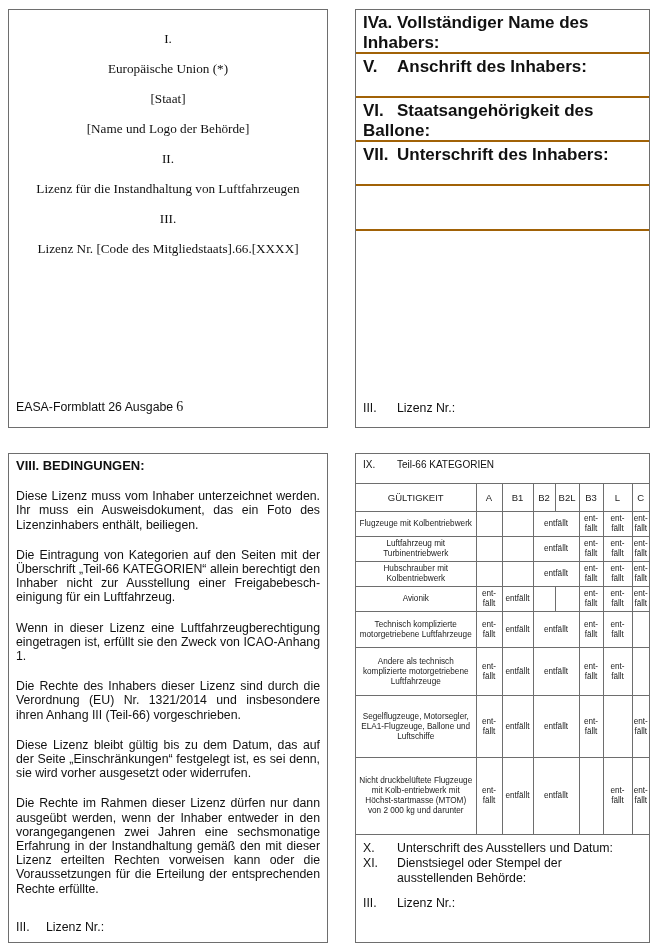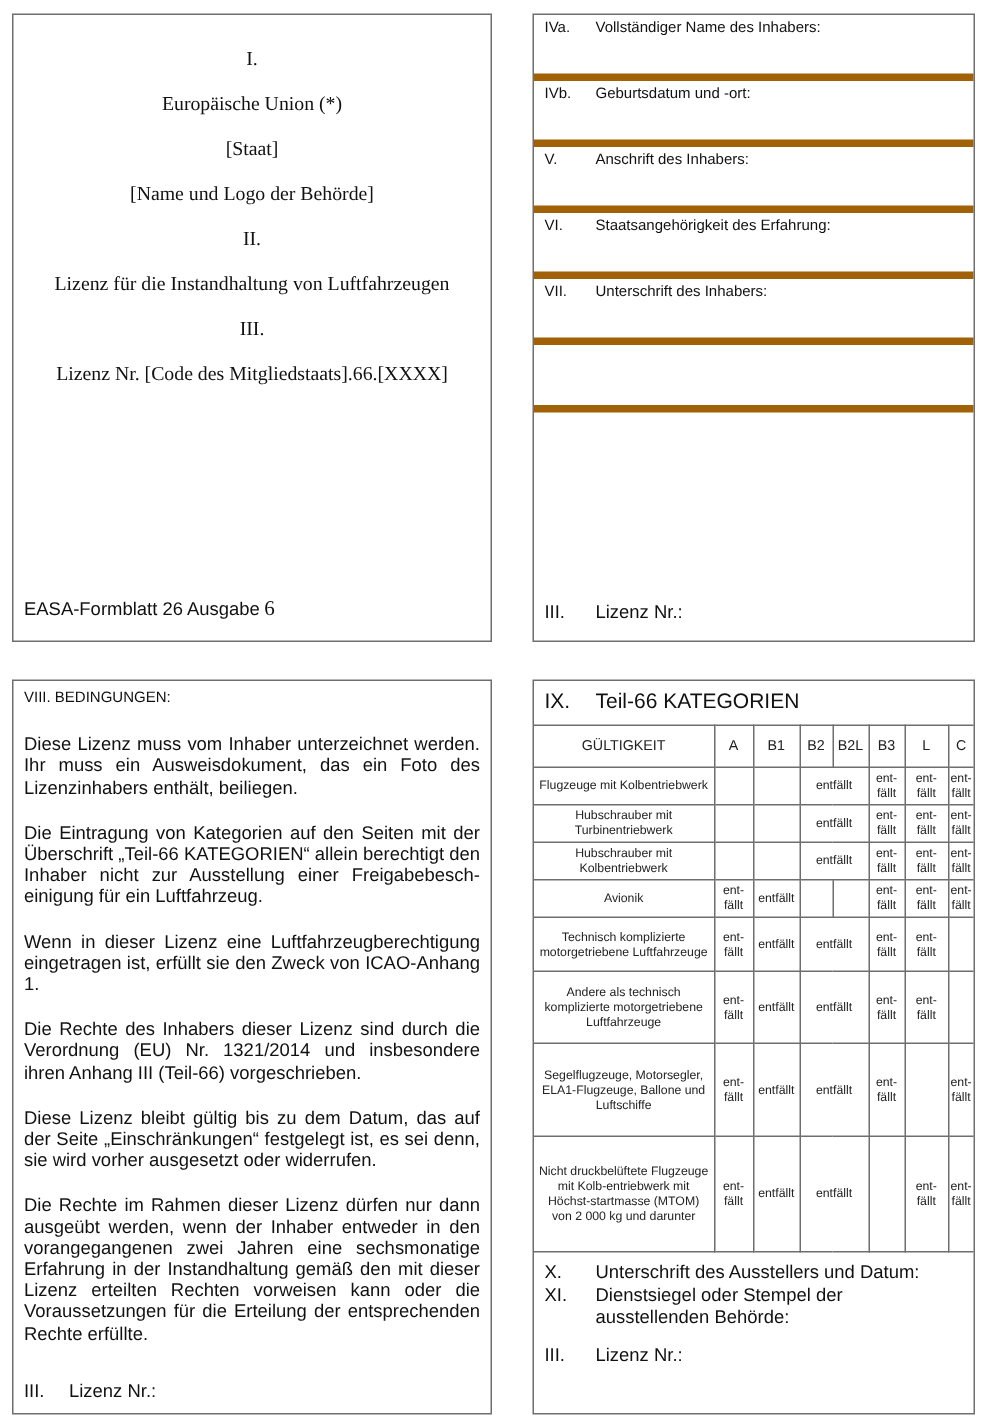--- a/index.html
+++ b/index.html
@@ -10,37 +10,37 @@
 
   
   #p1 { left: 8px; top: 9px; width: 320px; height: 419px; }
   #p1 .cover { position: absolute; left: 0; right: 0; top: 19px; text-align: center; font-size: 13.2px; }
   #p1 .cover div { height: 30px; line-height: 19px; }
   #p1 .footer { position: absolute; left: 7px; top: 389px; font-size: 12.3px; }
   #p1 .footer .ed { font-family: "Liberation Serif", serif; font-size: 14px; margin-left: 3px; }
 
   
   #p2 { left: 355px; top: 9px; width: 295px; height: 419px; }
-  #p2 .row { border-bottom: 5px solid #a16207; height: 44px; box-sizing: border-box; font-size: 10px; padding: 3px 0 0 7px; }
+  #p2 .row { border-bottom: 2px solid #a16207; height: 44px; box-sizing: border-box; font-size: 17px; padding: 3px 0 0 7px; font-weight: bold; }
   #p2 .row .num { display: inline-block; width: 34px; }
   #p2 .row.blank { height: 45px; }
   #p2 .footer { position: absolute; left: 7px; top: 391px; font-size: 12.3px; }
   #p2 .footer .num { display: inline-block; width: 34px; }
 
   
   #p3 { left: 8px; top: 453px; width: 320px; height: 490px; }
   #p3 .inner { padding: 5px 7px 0 7px; font-size: 12.3px; line-height: 14.2px; }
-  #p3 h3 { margin: 0 0 11px 0; font-weight: normal; font-size: 10px; }
+  #p3 h3 { margin: 0 0 11px 0; font-weight: bold; font-size: 13px; }
   #p3 p { margin: 16px 0 14px 0; text-align: justify; }
   #p3 .footer { position: absolute; left: 7px; top: 466px; font-size: 12.3px; }
   #p3 .footer .num { display: inline-block; width: 30px; }
 
   
   #p4 { left: 355px; top: 453px; width: 295px; height: 490px; }
-  #p4 .title { font-size: 14px; padding: 5px 0 0 7px; height: 29px; box-sizing: border-box; }
+  #p4 .title { font-size: 10px; padding: 5px 0 0 7px; height: 29px; box-sizing: border-box; }
   #p4 .title .num { display: inline-block; width: 34px; }
   table.cat { border-collapse: collapse; width: 100%; font-family: "Liberation Sans", sans-serif; font-size: 8.2px; color: #222; }
   table.cat td, table.cat th { border: 1px solid #6e6e6e; text-align: center; vertical-align: middle; padding: 0; line-height: 10px; font-weight: normal; }
   table.cat tr > *:first-child { border-left: none; }
   table.cat tr > *:last-child { border-right: none; }
   table.cat th { font-size: 9.5px; height: 27px; }
   table.cat td.g { padding: 1px 3px; }
   #p4 .sect { font-size: 12.3px; padding-left: 7px; }
   #p4 .sect .num { display: inline-block; width: 34px; vertical-align: top; }
   #p4 .sect .txt { display: inline-block; width: 240px; vertical-align: top; line-height: 15px; }
@@ -62,27 +62,24 @@
   <div class="footer sans">
     <span>EASA-Formblatt 26 Ausgabe</span><span class="ed">6</span>
   </div>
 </div>
 
 <div id="p2" class="panel sans">
   <div class="row">
     <span class="num">IVa.</span><span>Vollständiger Name des Inhabers:</span>
   </div>
   <div class="row">
-    <span class="num">IVb.</span><span>Geburtsdatum und -ort:</span>
-  </div>
-  <div class="row">
     <span class="num">V.</span><span>Anschrift des Inhabers:</span>
   </div>
   <div class="row">
-    <span class="num">VI.</span><span>Staatsangehörigkeit des Erfahrung:</span>
+    <span class="num">VI.</span><span>Staatsangehörigkeit des Ballone:</span>
   </div>
   <div class="row">
     <span class="num">VII.</span><span>Unterschrift des Inhabers:</span>
   </div>
   <div class="row blank"></div>
   <div class="footer">
     <span class="num">III.</span><span>Lizenz Nr.:</span>
   </div>
 </div>
 
@@ -132,21 +129,21 @@
         <tr style="height: 25px;">
           <td class="g">Flugzeuge mit Kolbentriebwerk</td>
           <td></td>
           <td></td>
           <td colspan="2">entfällt</td>
           <td><span>ent-</span><br><span>fällt</span></td>
           <td><span>ent-</span><br><span>fällt</span></td>
           <td><span>ent-</span><br><span>fällt</span></td>
         </tr>
         <tr style="height: 25px;">
-          <td class="g">Hubschrauber mit Turbinentriebwerk</td>
+          <td class="g">Luftfahrzeug mit Turbinentriebwerk</td>
           <td></td>
           <td></td>
           <td colspan="2">entfällt</td>
           <td><span>ent-</span><br><span>fällt</span></td>
           <td><span>ent-</span><br><span>fällt</span></td>
           <td><span>ent-</span><br><span>fällt</span></td>
         </tr>
         <tr style="height: 25px;">
           <td class="g">Hubschrauber mit Kolbentriebwerk</td>
           <td></td>

